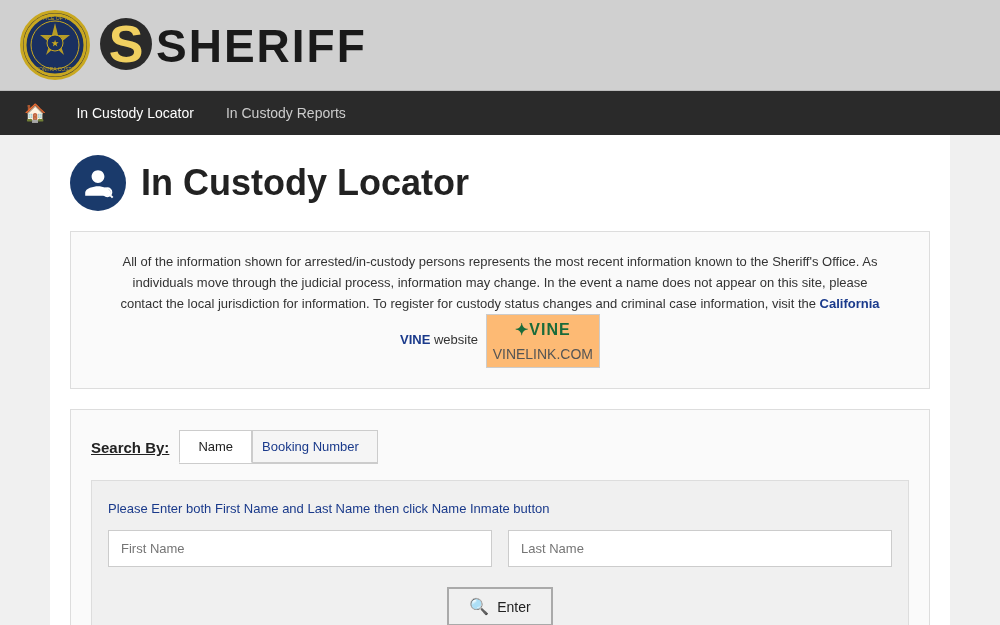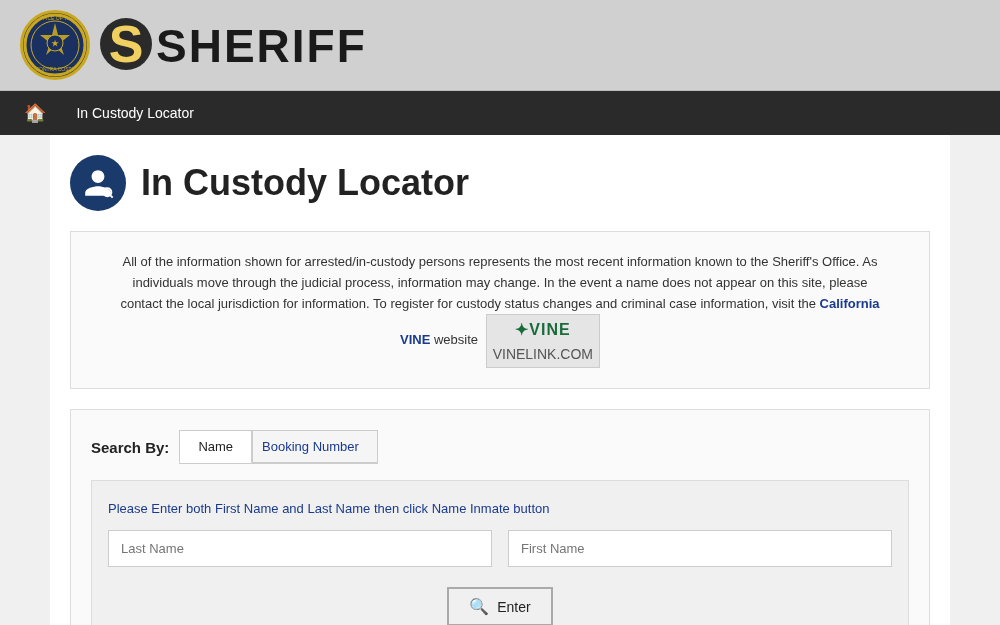--- a/index.html
+++ b/index.html
@@ -121,21 +121,21 @@
       line-height: 1.6;
     }
     .info-box a {
       color: #1a3a8b;
       font-weight: bold;
       text-decoration: none;
     }
     .vine-logo {
       display: inline-flex;
       align-items: flex-end;
-      background: #e5e5e5;
+      background: #fdba74;
       border: 1px solid #ccc;
       padding: 2px 6px;
       margin-left: 4px;
       vertical-align: middle;
     }
     .vine-logo-text {
       font-size: 16px;
       font-weight: 900;
       color: #1a6b3a;
       letter-spacing: 1px;
@@ -157,20 +157,21 @@
       display: flex;
       align-items: center;
       gap: 0;
       margin-bottom: 16px;
     }
     .search-by-label {
       font-size: 15px;
       font-weight: bold;
       color: #222;
       margin-right: 10px;
+      text-decoration: underline;
     }
     .tab-button {
       padding: 8px 18px;
       font-size: 13px;
       border: 1px solid #ccc;
       background: #f5f5f5;
       cursor: pointer;
       color: #222;
     }
     .tab-button.active {
@@ -272,20 +273,21 @@
         </div>
       </div>
     </div>
   </div>
 
   <nav class="navbar">
     <div class="nav-home">
       <span>🏠</span>
     </div>
     <a class="nav-item active">In Custody Locator</a>
+    <a class="nav-item">In Custody Reports</a>
   </nav>
 
   <div class="content-wrapper">
     <div class="main-content">
 
       <div class="page-title-area">
         <div class="person-icon-circle">
           <svg viewBox="0 0 24 24">
             <path d="M12 12c2.7 0 4.8-2.1 4.8-4.8S14.7 2.4 12 2.4 7.2 4.5 7.2 7.2 9.3 12 12 12zm0 2.4c-3.2 0-9.6 1.6-9.6 4.8v2.4h19.2v-2.4c0-3.2-6.4-4.8-9.6-4.8z"></path>
             <circle cx="19" cy="19" r="3" fill="none" stroke="white" stroke-width="1.5"></circle>
@@ -310,22 +312,22 @@
           <span class="search-by-label">Search By:</span>
           <div class="tab-area">
             <button class="tab-button active">Name</button>
             <button class="tab-button booking">Booking Number</button>
           </div>
         </div>
 
         <div class="search-form">
           <p class="search-hint">Please Enter both First Name and Last Name then click Name Inmate button</p>
           <div class="name-fields">
+            <input class="name-input" type="text" placeholder="First Name" style="">
             <input class="name-input" type="text" placeholder="Last Name" style="">
-            <input class="name-input" type="text" placeholder="First Name" style="">
           </div>
           <div class="search-button-row">
             <button class="search-btn">
               <span class="search-btn-icon">🔍</span>
               <span>Enter</span>
             </button>
           </div>
         </div>
       </div>
 

